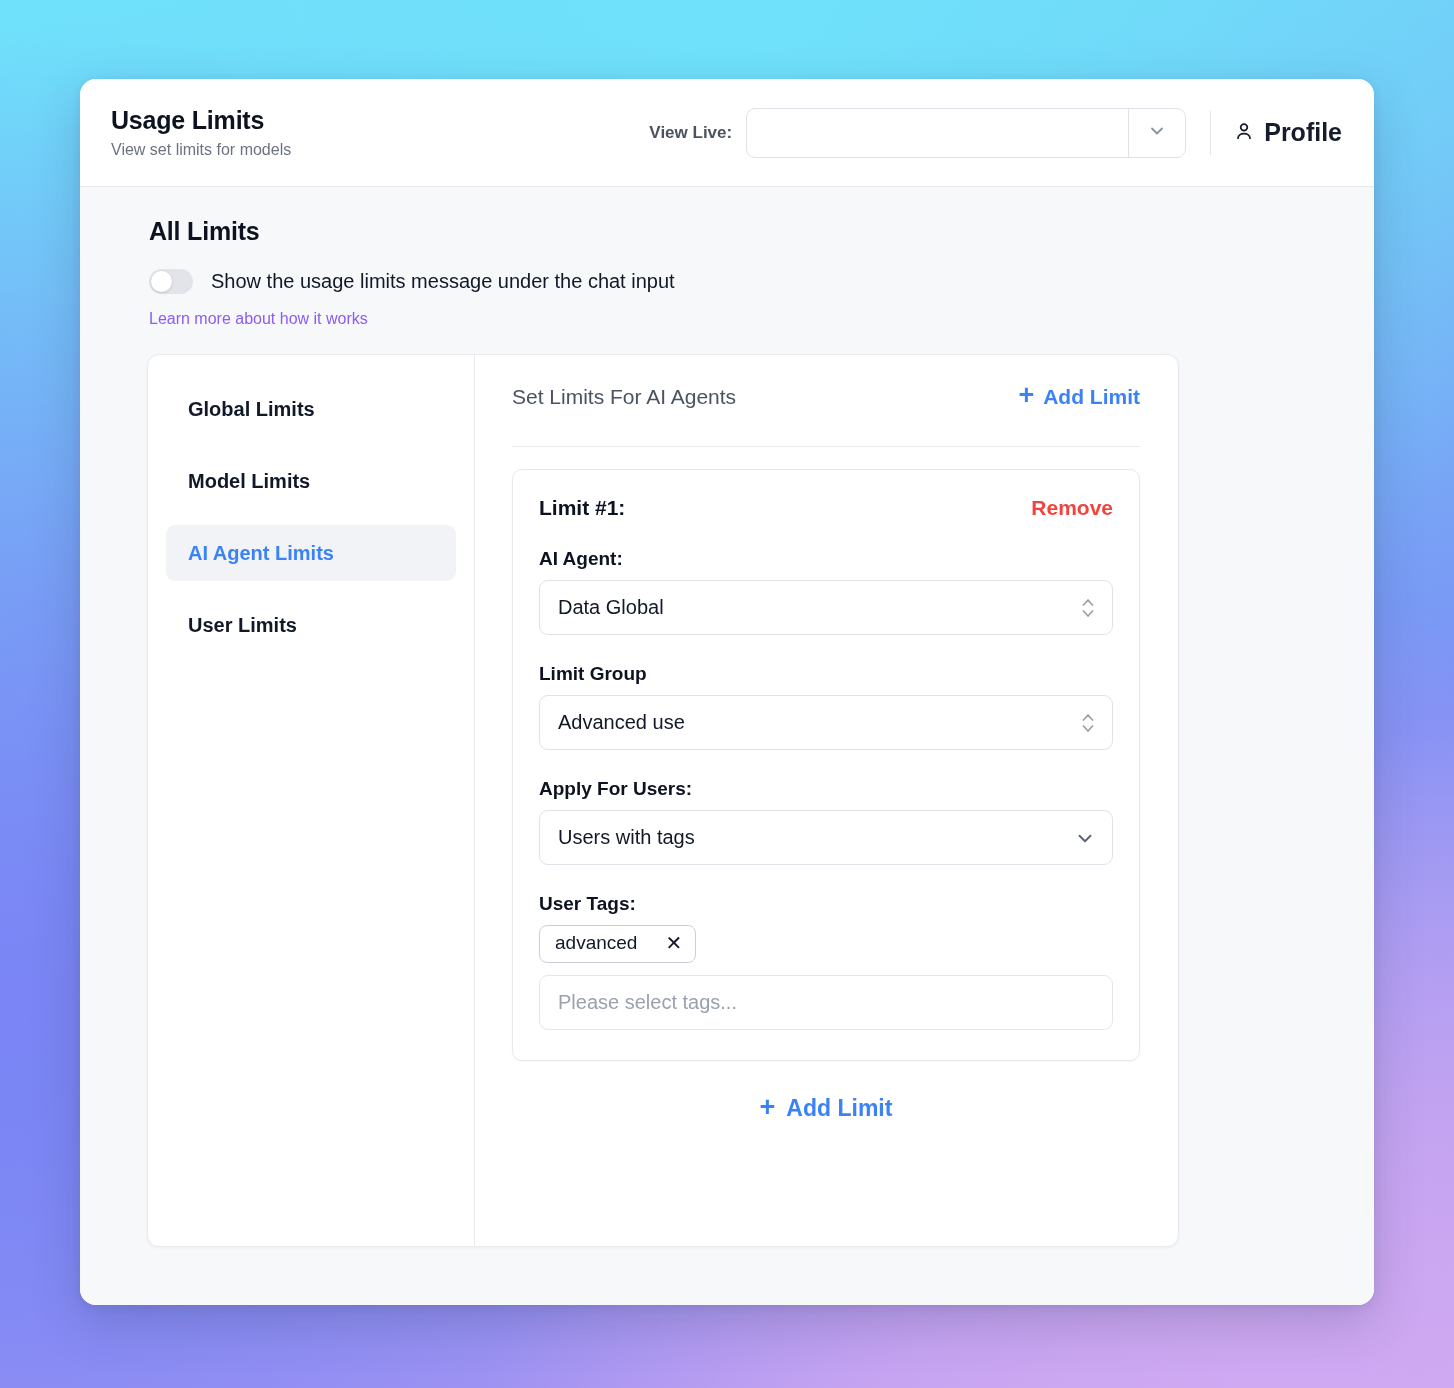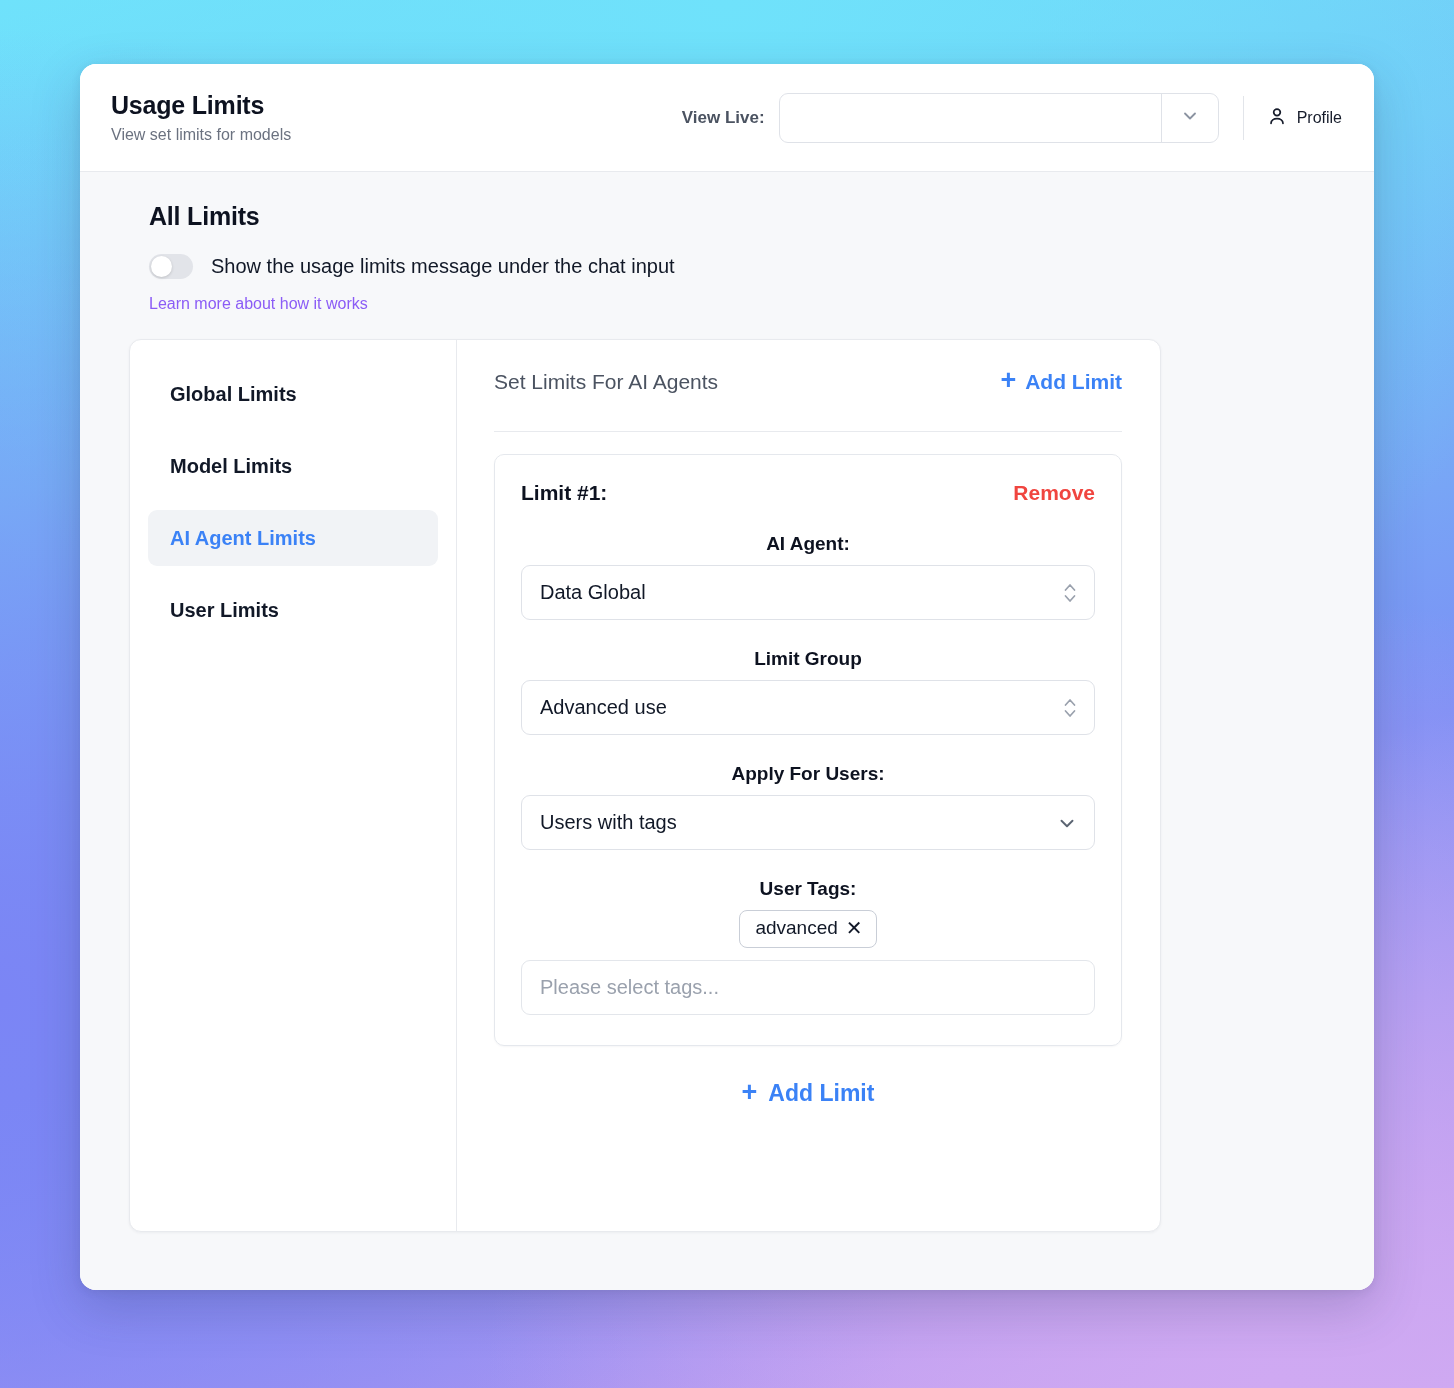--- a/index.html
+++ b/index.html
@@ -15,21 +15,21 @@
       radial-gradient(circle at 0% 72%, #7b85f5 0%, rgba(123,133,245,0) 55%),
       radial-gradient(circle at 50% 0%, #6fe2fb 0%, rgba(111,226,251,0) 55%),
       linear-gradient(165deg, #6fe2fb 0%, #73c9f7 28%, #7b8ff5 62%, #b79bf0 88%, #cfa9f2 100%);
     overflow: hidden;
   }
 
   
   .window {
     position: absolute;
     left: 80px;
-    top: 64px;
+    top: 79px;
     width: 1294px;
     height: 1226px;
     background: #ffffff;
     border-radius: 16px;
     box-shadow: 0 18px 50px rgba(40,50,90,0.22), 0 2px 10px rgba(40,50,90,0.10);
     overflow: hidden;
     display: flex;
     flex-direction: column;
   }
 
@@ -99,22 +99,22 @@
     height: 44px;
     background: #e2e5ea;
     margin: 0 22px 0 24px;
   }
   .profile {
     display: flex;
     align-items: center;
     gap: 9px;
   }
   .profile-label {
-    font-size: 16px;
-    font-weight: normal;
+    font-size: 25px;
+    font-weight: bold;
     color: #161c2b;
   }
 
   
   .page {
     flex: 1;
     background: #f7f8fa;
     padding: 30px 36px 0 36px;
     box-sizing: border-box;
     overflow: hidden;
@@ -158,31 +158,30 @@
     display: inline-block;
     margin: 16px 8px 0 33px;
     font-size: 16px;
     color: #8b5cf6;
     text-decoration: none;
     cursor: pointer;
   }
 
   
   .panel {
-    margin: 26px 0 0 13px;
+    margin: 26px 0 0 31px;
     width: 1032px;
     height: 893px;
     box-sizing: border-box;
     background: #fff;
     border: 1px solid #e8eaee;
     border-radius: 12px;
     box-shadow: 0 1px 3px rgba(20,30,60,0.05);
     display: flex;
     overflow: hidden;
-    text-align: center;
   }
   .sidebar {
     width: 327px;
     flex: 0 0 327px;
     border-right: 1px solid #e8eaee;
     padding: 26px 18px 0 18px;
     box-sizing: border-box;
   }
   .nav-item {
     height: 56px;
@@ -282,21 +281,21 @@
     right: 16px;
     top: 50%;
     transform: translateY(-50%);
     display: flex;
     align-items: center;
   }
   .tag-row { margin-top: 2px; }
   .tag-chip {
     display: inline-flex;
     align-items: center;
-    gap: 8px;
+    gap: 28px;
     height: 38px;
     padding: 0 13px 3px 15px;
     border: 1px solid #c9ced7;
     border-radius: 8px;
     background: #fff;
     font-size: 19px;
     color: #111827;
     box-sizing: border-box;
   }
   .chip-x {

